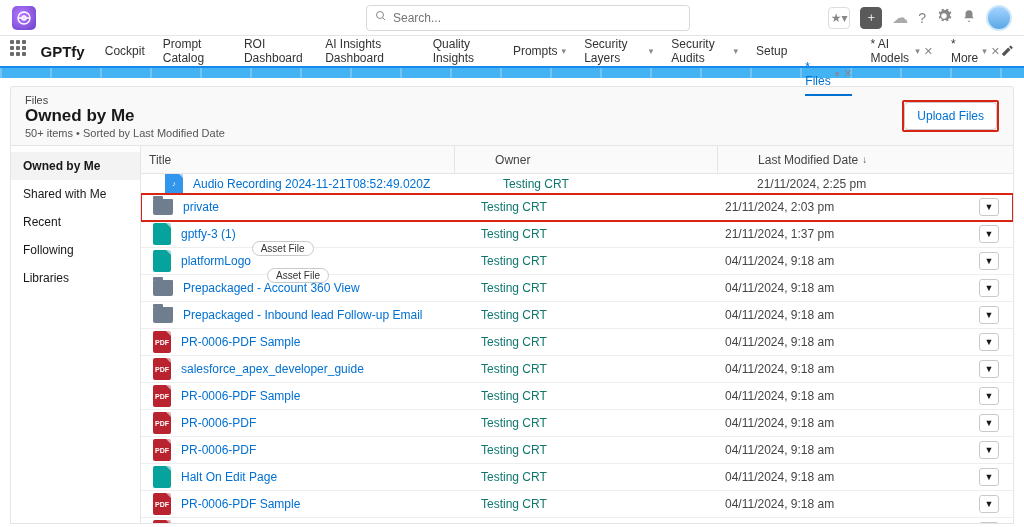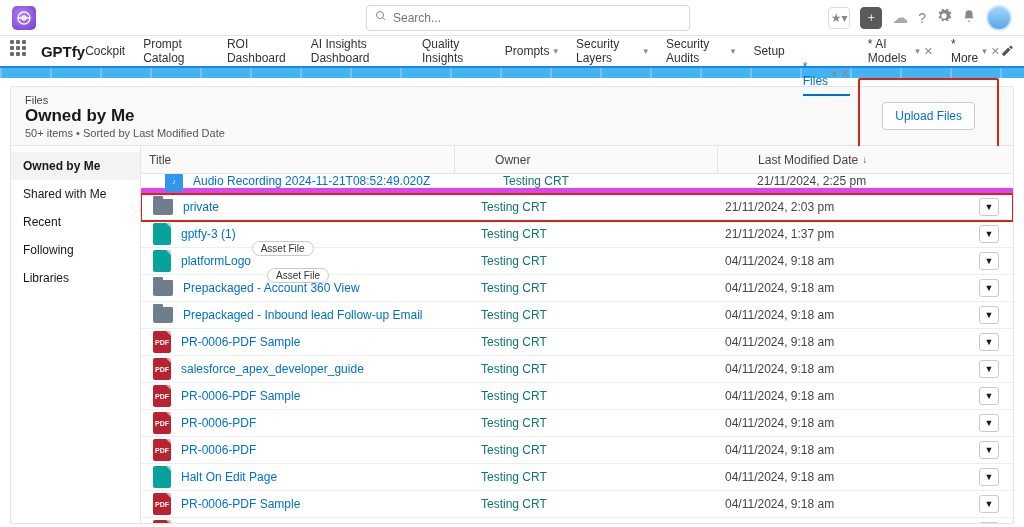--- a/index.html
+++ b/index.html
@@ -9,35 +9,35 @@
 .app-logo svg { width: 16px; height: 16px; }
 .search-wrap { margin-left: 330px; width: 324px; height: 26px; border: 1px solid #d8d8d8; border-radius: 4px; display: flex; align-items: center; padding: 0 8px; color: #666; }
 .search-wrap input { border: none; outline: none; width: 100%; font-size: 12px; color: #333; background: transparent; }
 .search-icon { margin-right: 6px; color: #888; }
 .topbar-right { margin-left: auto; display: flex; align-items: center; gap: 10px; color: #888; }
 .topbar-right .icon-box { width: 22px; height: 22px; border: 1px solid #ddd; border-radius: 4px; display: flex; align-items: center; justify-content: center; font-size: 12px; }
 .topbar-right .avatar { width: 26px; height: 26px; border-radius: 50%; background: linear-gradient(#a4d4ff,#5aa7e6); border: 2px solid #cde7fb; }
 .navbar { height: 32px; display: flex; align-items: center; padding: 0 10px; border-bottom: 2px solid #1589ee; background: #fff; }
 .waffle { width: 22px; height: 22px; display: grid; grid-template-columns: repeat(3,4px); grid-template-rows: repeat(3,4px); gap: 2px; margin-right: 12px; }
 .waffle span { background: #6b6b6b; border-radius: 1px; }
-.app-name { font-weight: 700; font-size: 15px; }
+.app-name { font-weight: 700; font-size: 15px; margin-right: 20px; }
 .nav-items { display: flex; gap: 18px; font-size: 12px; color: #333; }
 .nav-item { cursor: pointer; display: flex; align-items: center; gap: 4px; }
 .nav-item.tab-active { color: #0070d2; border-bottom: 2px solid #0070d2; padding-bottom: 6px; margin-bottom: -8px; margin-top: 45px; }
 .chev { font-size: 9px; color: #888; }
 .tab-close { color: #888; font-size: 11px; }
 .nav-edit { margin-left: auto; display: flex; align-items: center; }
 .nav-edit svg { width: 14px; height: 14px; fill: #555; }
 .blue-strip { height: 10px; background: #43b3f4; background-image: repeating-linear-gradient(90deg, rgba(255,255,255,.25) 0 2px, transparent 2px 50px); }
 .page-header { height: 60px; background: #f9f9fa; border: 1px solid #e5e5e5; margin: 0 10px; margin-top: 8px; border-radius: 3px 3px 0 0; display: flex; align-items: center; padding: 10px 14px; }
 .page-header .crumb { font-size: 11px; color: #444; }
 .page-header h1 { font-size: 17px; font-weight: 700; margin-top: 0px; }
 .page-header .meta { font-size: 11px; color: #555; margin-top: 1px; }
 .header-right { margin-left: auto; }
-.upload-wrap { border: 2px solid #d62515; padding: 22px; border-radius: 2px; }
+.upload-wrap { border: 2px solid #d62515; padding: 0; border-radius: 2px; }
 .upload-btn { border: 1px solid #c9c9c9; background: #fff; color: #0070d2; font-size: 12px; padding: 6px 12px; border-radius: 4px; cursor: pointer; }
 .content { display: flex; margin: 0 10px; border: 1px solid #e5e5e5; border-top: none; height: 378px; }
 .sidebar { width: 130px; border-right: 1px solid #e5e5e5; padding-top: 6px; }
 .sidebar .side-item { padding: 7px 12px; font-size: 12px; cursor: pointer; }
 .sidebar .side-item.active { font-weight: 700; background: #f3f3f3; }
 .table-wrap { flex: 1; display: flex; flex-direction: column; overflow: hidden; position: relative; }
 .thead { display: flex; border-bottom: 1px solid #e5e5e5; background: #fafafa; font-size: 12px; font-weight: 400; color: #444; height: 28px; align-items: center; gap: 32px; }
 .th-title { width: 332px; padding-left: 8px; border-right: 1px solid #e5e5e5; height: 100%; display: flex; align-items: center; }
 .th-owner { width: 244px; padding-left: 8px; border-right: 1px solid #e5e5e5; height: 100%; display: flex; align-items: center; }
 .th-date { width: 244px; padding-left: 8px; height: 100%; display: flex; align-items: center; gap: 4px; }
@@ -56,21 +56,21 @@
 .file-icon::after { content: ""; position: absolute; top: 0; right: 0; border-top: 5px solid rgba(255,255,255,.6); border-left: 5px solid transparent; }
 .icon-pdf { background: #b8232f; }
 .icon-asset { background: #05a39c; }
 .icon-folder { background: #6f7e8e; }
 .icon-folder::after { display: none; }
 .icon-folder { border-radius: 1px 1px 2px 2px; height: 16px; width: 20px; position: relative; }
 .icon-folder::before { content: ""; position: absolute; top: -3px; left: 0; width: 10px; height: 3px; background: #6f7e8e; border-radius: 1px 1px 0 0; }
 .icon-audio { background: #3296ed; }
 .title-link { color: #0070d2; cursor: pointer; }
 .badge { background: #fff; border: 1px solid #c9c9c9; border-radius: 10px; padding: 1px 8px; font-size: 10px; color: #333; margin-left: 6px; margin-top: 28px; }
-.cutoff { height: 20px; border-bottom: 6px solid #d946ef; padding-left: 12px; display: flex; align-items: center; gap: 10px; color: #0070d2; font-size: 12px; }
+.cutoff { height: 20px; border-bottom: 1px solid #d946ef; padding-left: 12px; display: flex; align-items: center; gap: 10px; color: #0070d2; font-size: 12px; }
 .sort-arrow { font-size: 10px; color: #555; }
 </style>
 </head>
 <body>
 
 <div class="topbar">
   <div class="app-logo">
     <svg viewBox="0 0 24 24">
         <g fill="none" stroke="#fff" stroke-width="2">
           <circle cx="12" cy="12" r="3"></circle>

